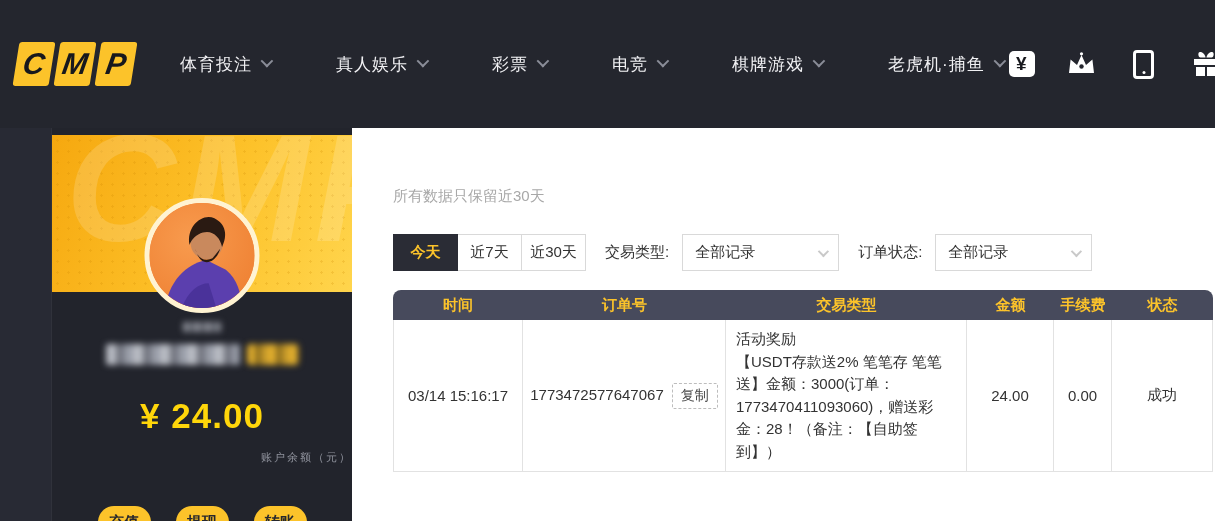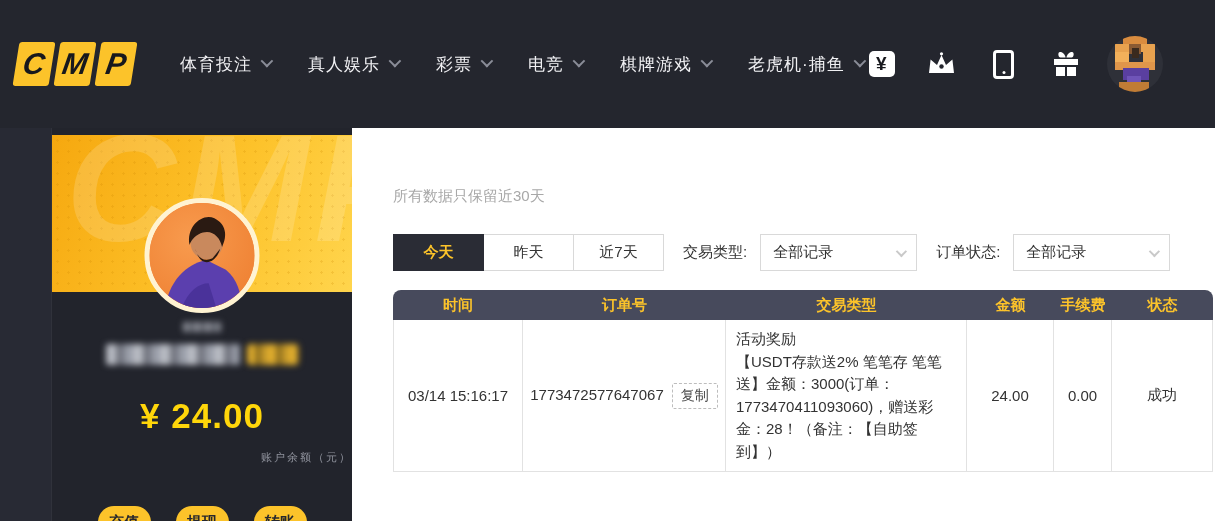--- a/index.html
+++ b/index.html
@@ -6,21 +6,21 @@
   html,body { background:#16171c; }
   body { font-family:"Liberation Sans","DejaVu Sans",sans-serif; }
   .screen { position:relative; width:1215px; height:521px; overflow:hidden; background:#262832; margin:0 auto; }
 
   
   .navbar { height:128px; background:#24262e; display:flex; align-items:center; padding:0 14px; }
   .logo { display:flex; gap:5px; margin-left:2px; cursor:pointer; }
   .logo .cell { width:36px; height:44px; background:#fcc32a; transform:skewX(-9deg); border-radius:3px;
                 display:flex; align-items:center; justify-content:center;
                 font-weight:bold; font-style:italic; font-size:30px; color:#17181d; }
-  .nav-items { display:flex; align-items:center; margin-left:46px; gap:38px; }
+  .nav-items { display:flex; align-items:center; margin-left:46px; gap:66px; }
   .nav-item { display:flex; align-items:center; color:#f1f1f4; font-size:17px; letter-spacing:1px; cursor:pointer; white-space:nowrap; }
   .chev { width:9px; height:9px; border-right:2px solid #8a8d98; border-bottom:2px solid #8a8d98;
           transform:rotate(45deg) translateY(-2px); margin-left:9px; margin-top:-4px; }
   .yen-badge { margin-left:6px; width:26px; height:26px; background:#fff; border-radius:5px;
                display:flex; align-items:center; justify-content:center;
                font-size:19px; font-weight:bold; color:#17181d; }
   .nav-icons { display:flex; align-items:center; gap:32px; margin-left:32px; }
   .nav-ic { width:30px; height:30px; display:flex; align-items:center; justify-content:center; cursor:pointer; }
   .phone-ic { width:21px; height:29px; border:3px solid #fff; border-radius:4px; position:relative; }
   .phone-ic::after { content:""; position:absolute; left:50%; bottom:2px; transform:translateX(-50%);
@@ -57,21 +57,21 @@
   .pill { width:53px; height:32px; border-radius:16px; background:#fcc32a; border:none;
           color:#26272c; font-size:15px; font-weight:600; display:flex; align-items:center; justify-content:center; cursor:pointer; }
 
   
   .main { flex:1; background:#fff; padding:42px 2px 0 41px; overflow:hidden; }
   .page-title { font-size:25px; font-weight:500; color:#333; }
   .page-subtitle { margin-top:17px; font-size:15px; color:#a8a8a8; }
 
   .filter-row { margin-top:28px; display:flex; align-items:center; }
   .tabs { display:flex; }
-  .tab { width:91px; height:37px; display:flex; align-items:center; justify-content:center;
+  .tab { width:65px; height:37px; display:flex; align-items:center; justify-content:center;
          background:#fff; border:1px solid #d9d9d9; margin-left:-1px; font-size:15px; color:#333; cursor:pointer; }
   .tab:first-child { margin-left:0; }
   .tab.active { background:#2a2c35; border-color:#2a2c35; color:#fcc32a; font-weight:600; z-index:1; }
   .f-label { margin-left:19px; margin-right:13px; font-size:15px; color:#333; white-space:nowrap; }
   .select { width:157px; height:37px; border:1px solid #d9d9d9; background:#fff; display:flex;
             align-items:center; padding:0 12px; font-size:15px; color:#333; cursor:pointer; position:relative; }
   .select .chev2 { position:absolute; right:12px; width:8px; height:8px;
                    border-right:2px solid #c9c9c9; border-bottom:2px solid #c9c9c9;
                    transform:rotate(45deg) translateY(-2px); }
 
@@ -209,22 +209,22 @@
         <button class="pill">转账</button>
       </div>
     </aside>
 
     <main class="main">
       <p class="page-subtitle">所有数据只保留近30天</p>
 
       <div class="filter-row">
         <div class="tabs">
           <div class="tab active">今天</div>
-          <div class="tab">昨天</div>
           <div class="tab">近7天</div>
+          <div class="tab">近30天</div>
         </div>
         <span class="f-label">交易类型:</span>
         <div class="select">
           <span>全部记录</span>
           <span class="chev2"></span>
         </div>
         <span class="f-label">订单状态:</span>
         <div class="select">
           <span>全部记录</span>
           <span class="chev2"></span>

